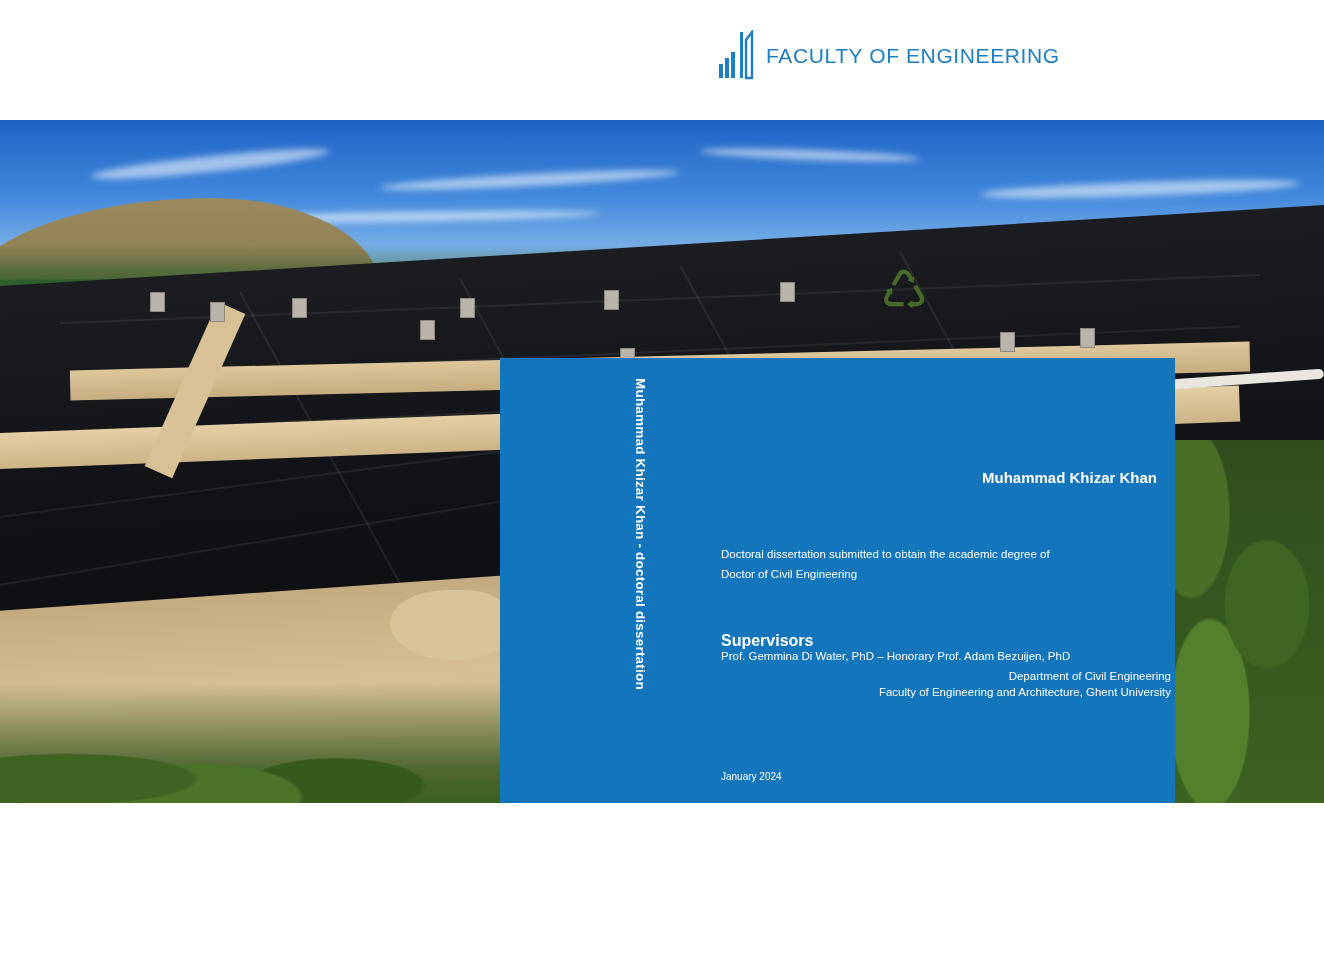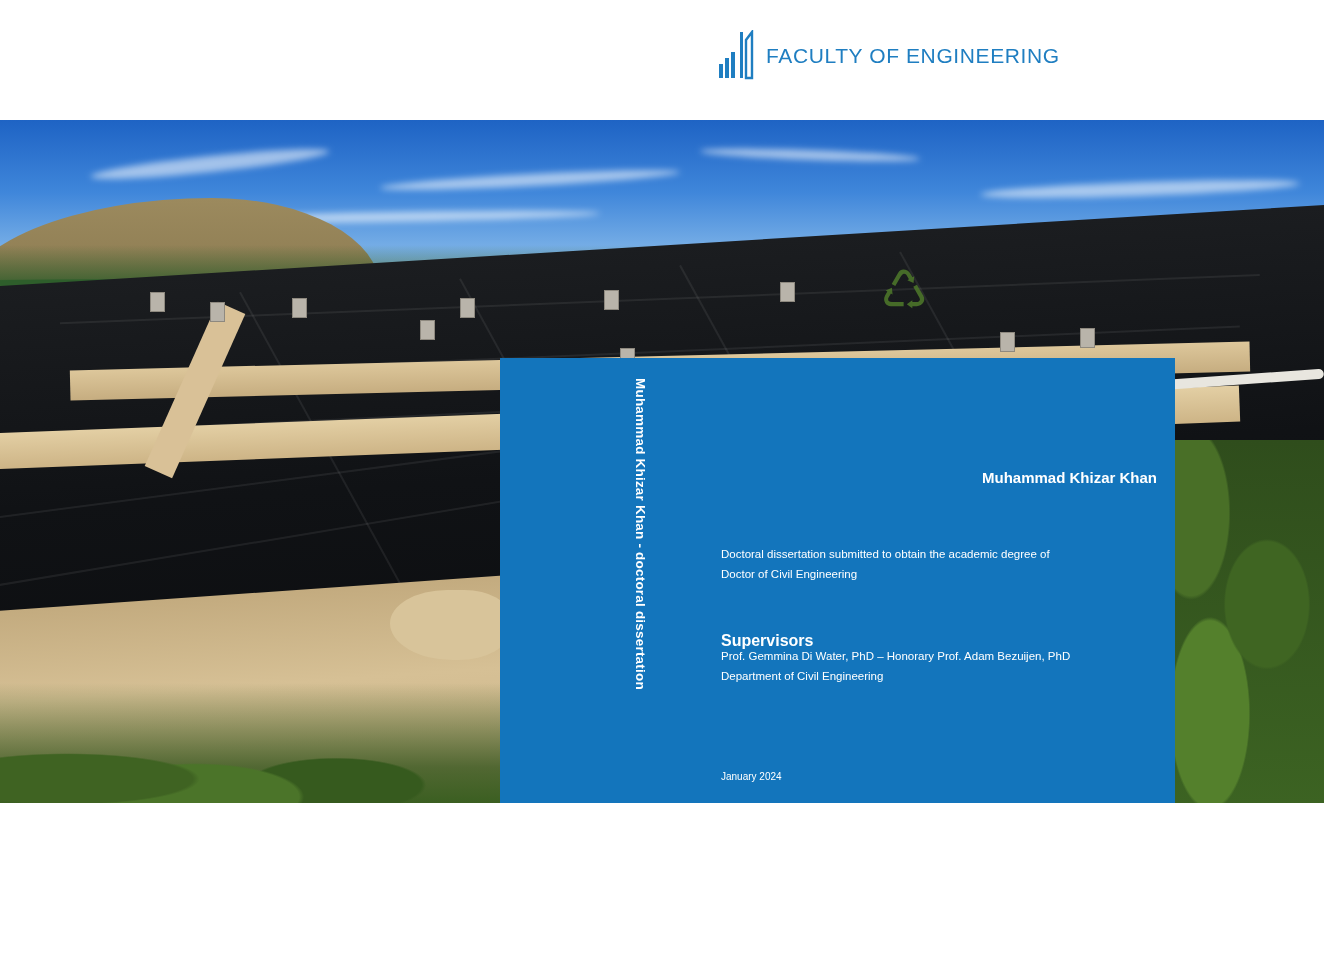--- a/index.html
+++ b/index.html
@@ -272,20 +272,21 @@
     font-size: 11.5px;
     line-height: 18px;
   }
   .cover-dept {
     position: absolute;
     left: 221px;
     top: 310px;
     width: 450px;
     font-size: 11.5px;
     line-height: 16px;
+    text-align: right;
   }
   .cover-date {
     position: absolute;
     left: 221px;
     top: 413px;
     font-size: 10px;
   }
 
   
   .footer {
@@ -370,20 +371,21 @@
 <div class="cover-panel">
   <div class="cover-author">Muhammad Khizar Khan</div>
   <div class="cover-degree">
     <div>Doctoral dissertation submitted to obtain the academic degree of</div>
     <div>Doctor of Civil Engineering</div>
   </div>
   <div class="cover-supervisors-heading">Supervisors</div>
   <div class="cover-supervisors">Prof. Gemmina Di Water, PhD – Honorary Prof. Adam Bezuijen, PhD</div>
   <div class="cover-dept">
     <div>Department of Civil Engineering</div>
+    <div>Faculty of Engineering and Architecture, Ghent University</div>
   </div>
   <div class="cover-date">January 2024</div>
 </div>
 
 <div class="spine-title">Muhammad Khizar Khan - doctoral dissertation</div>
 
 <div class="footer">
   
   
 </div>

